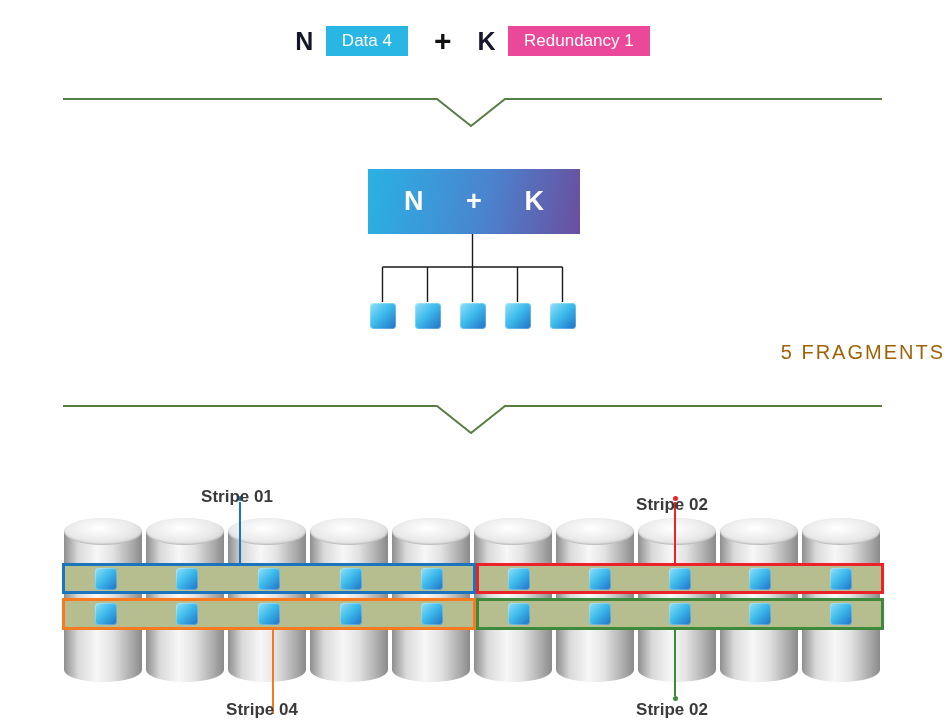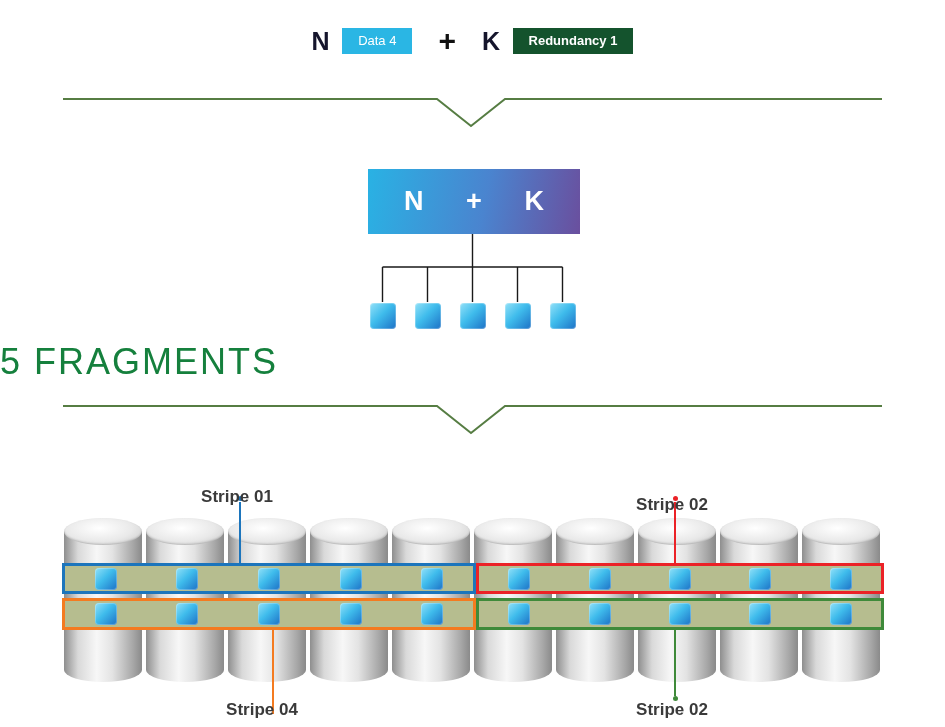--- a/index.html
+++ b/index.html
@@ -4,44 +4,44 @@
 <style>
   * { margin:0; padding:0; box-sizing:border-box; }
   html,body { background:#ffffff; }
   body { font-family:"Liberation Sans", sans-serif; }
 
   .canvas { position:relative; width:945px; height:727px; background:#fff; overflow:hidden; }
 
   
   .formula { position:absolute; top:26px; left:0; right:0; display:flex; justify-content:center; align-items:center; gap:12px; }
   .big-letter { font-size:25px; font-weight:bold; color:#15152c; letter-spacing:0.5px; }
-  .tag { color:#fff; font-size:13px; padding:5px 16px; line-height:1.2; }
+  .tag { color:#fff; font-size:17px; padding:5px 16px; line-height:1.2; }
   .tag.cyan { background:#2ab6e4; }
-  .tag.purple { background:#14532d;font-weight:bold; }
+  .tag.purple { background:#ec4899; }
   .plus { font-size:30px; font-weight:bold; color:#111; line-height:1; margin:0 14px; }
 
   
   .chev { position:absolute; left:0; }
 
   
   .nk-box { position:absolute; left:368px; top:169px; width:212px; height:65px;
             background:linear-gradient(100deg,#29b2e4 0%, #4a84cf 55%, #6a4f9e 100%);
             display:flex; align-items:center; justify-content:space-between; padding:0 36px;
             color:#fff; font-size:27px; font-weight:bold; }
 
   .tree { position:absolute; }
 
   
   .frag-row { position:absolute; top:303px; left:0; right:0; display:flex; justify-content:center; align-items:center; gap:19px; }
   .fragment { border-radius:4px;
               background:linear-gradient(135deg,#93e1f8 0%, #3fbcec 45%, #1d71c6 100%);
               box-shadow: inset 0 0 0 1px rgba(255,255,255,0.25); flex:0 0 auto; }
 
-  .caption { position:absolute; top:341px; left:0; right:0; text-align:left;
-             font-size:36px; letter-spacing:2px; color:#15803d; }
+  .caption { position:absolute; top:341px; left:0; right:0; text-align:right;
+             font-size:20px; letter-spacing:2px; color:#a16207; }
 
   
   .disks { position:absolute; left:0; top:518px; width:945px; height:166px; z-index:1; }
   .cylinder { position:absolute; top:0; width:78px; height:164px; }
   .cyl-body { position:absolute; left:0; right:0; top:13px; bottom:0;
               background:linear-gradient(to right,#8e8e8e 0%,#d9d9d9 18%,#f7f7f7 42%,#e3e3e3 62%,#a8a8a8 88%,#8a8a8a 100%);
               border-radius:0 0 50% 50% / 0 0 12px 12px; }
   .cyl-top { position:absolute; left:0; top:0; width:100%; height:27px; border-radius:50%;
              background:radial-gradient(ellipse at 45% 38%, #ffffff 0%, #e9e9e9 55%, #c4c4c4 100%);
              box-shadow: inset 0 -1px 2px rgba(0,0,0,0.18); }

